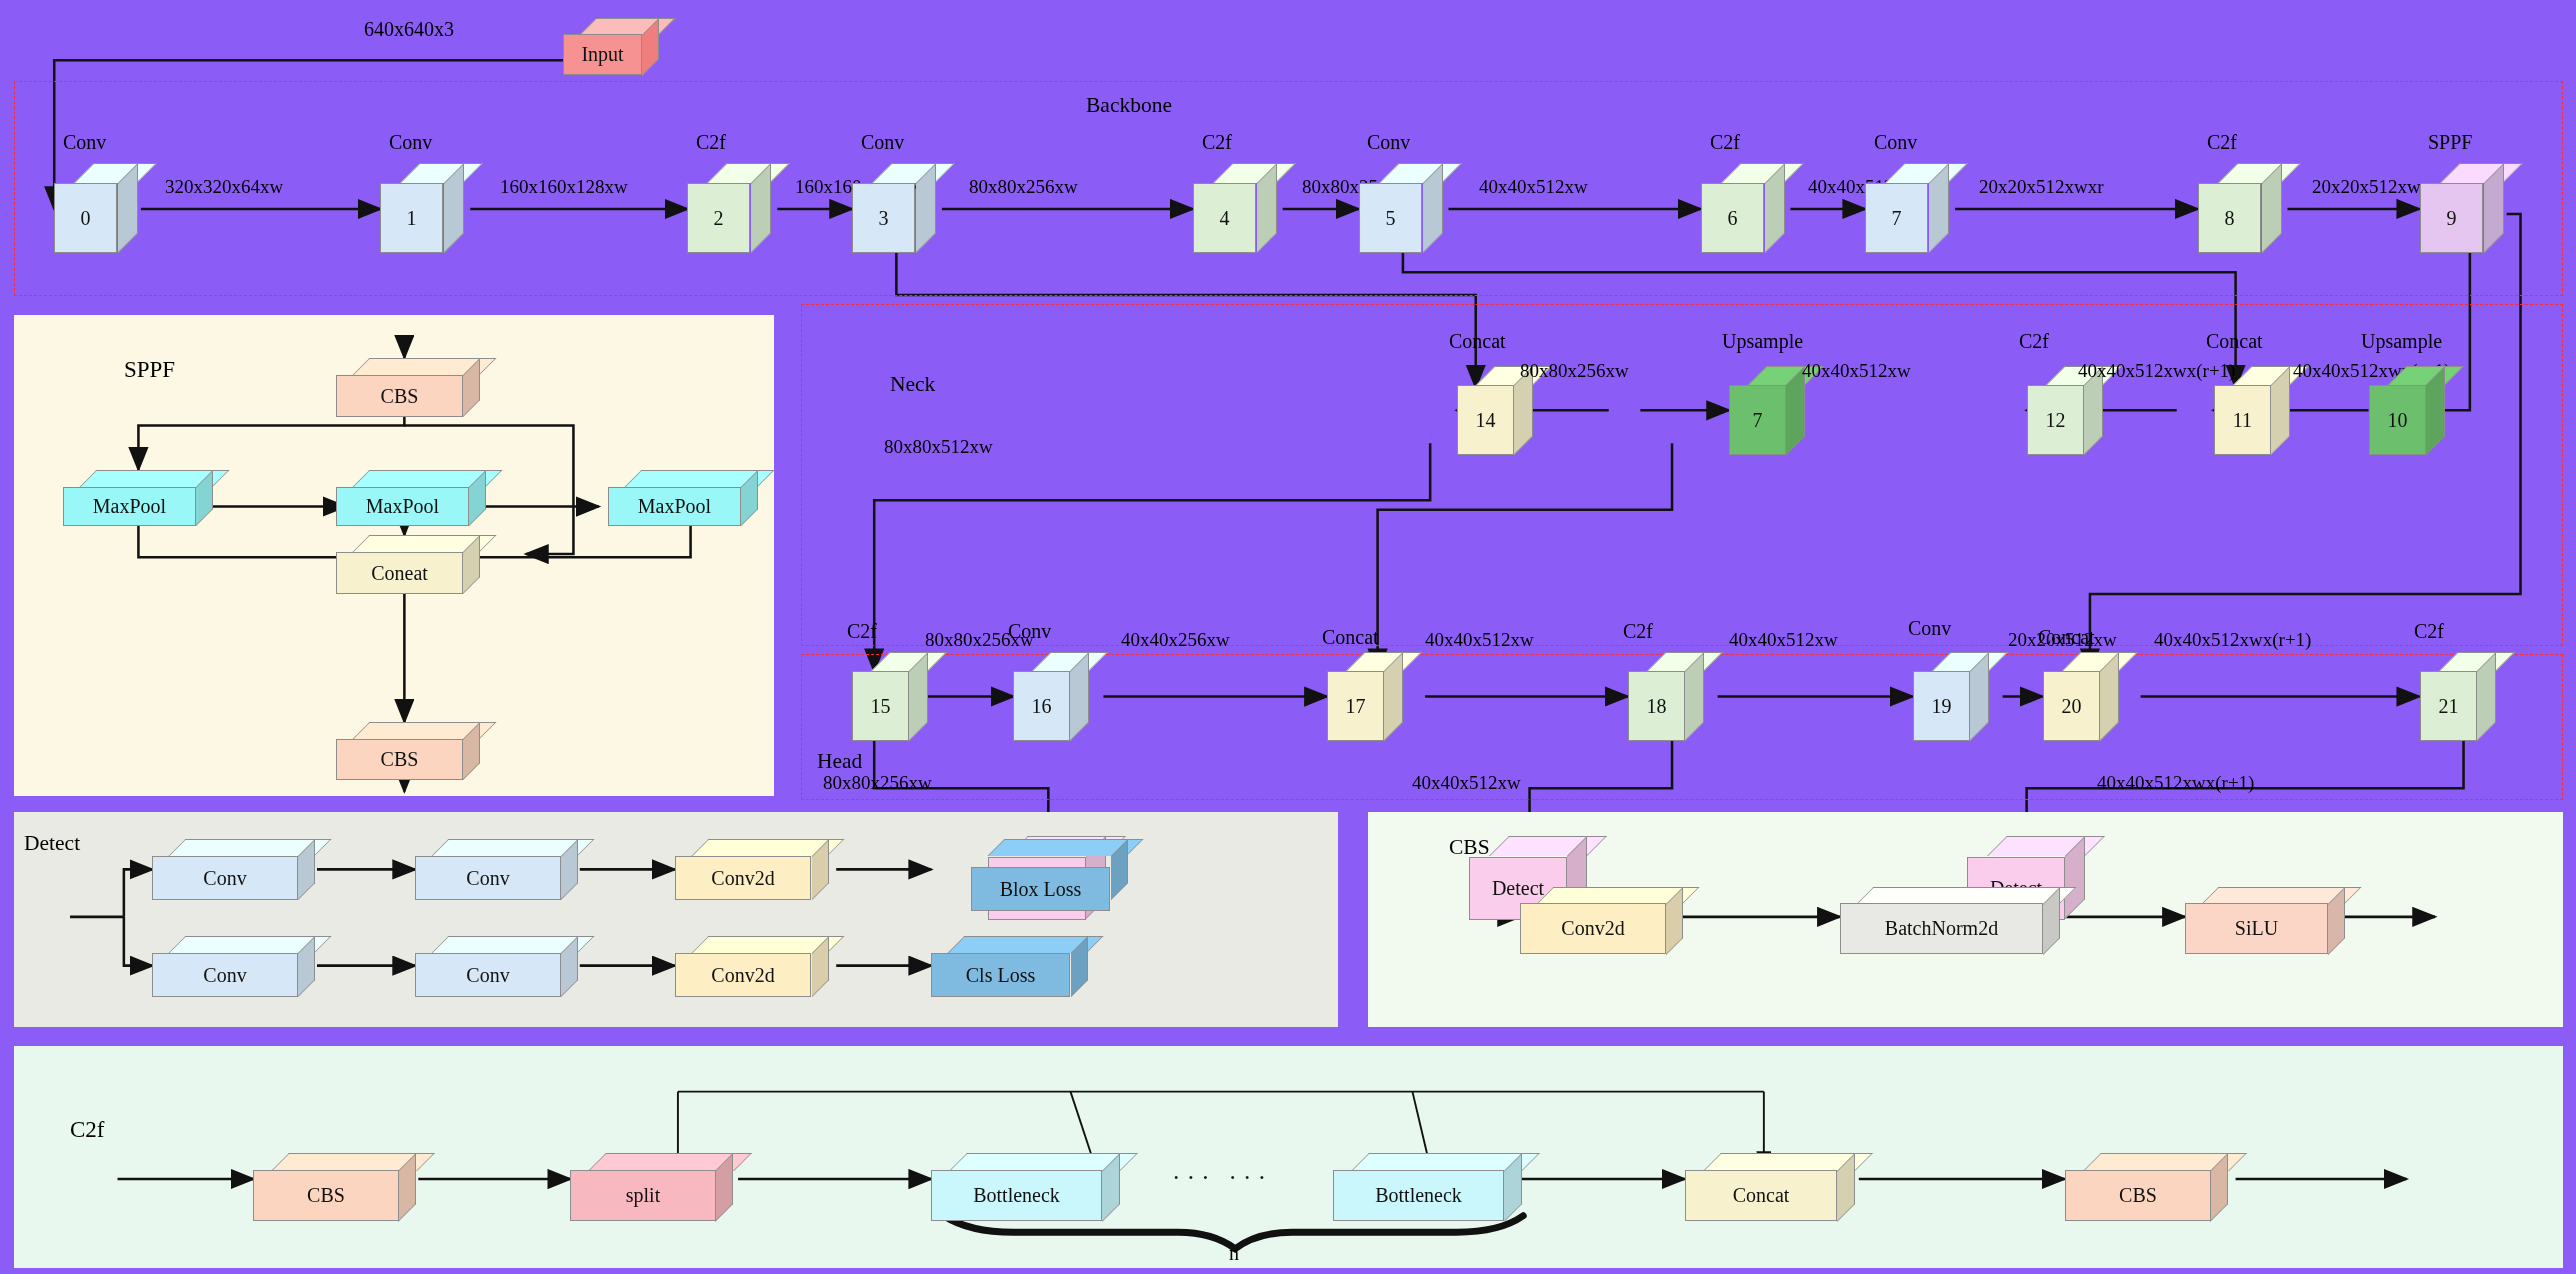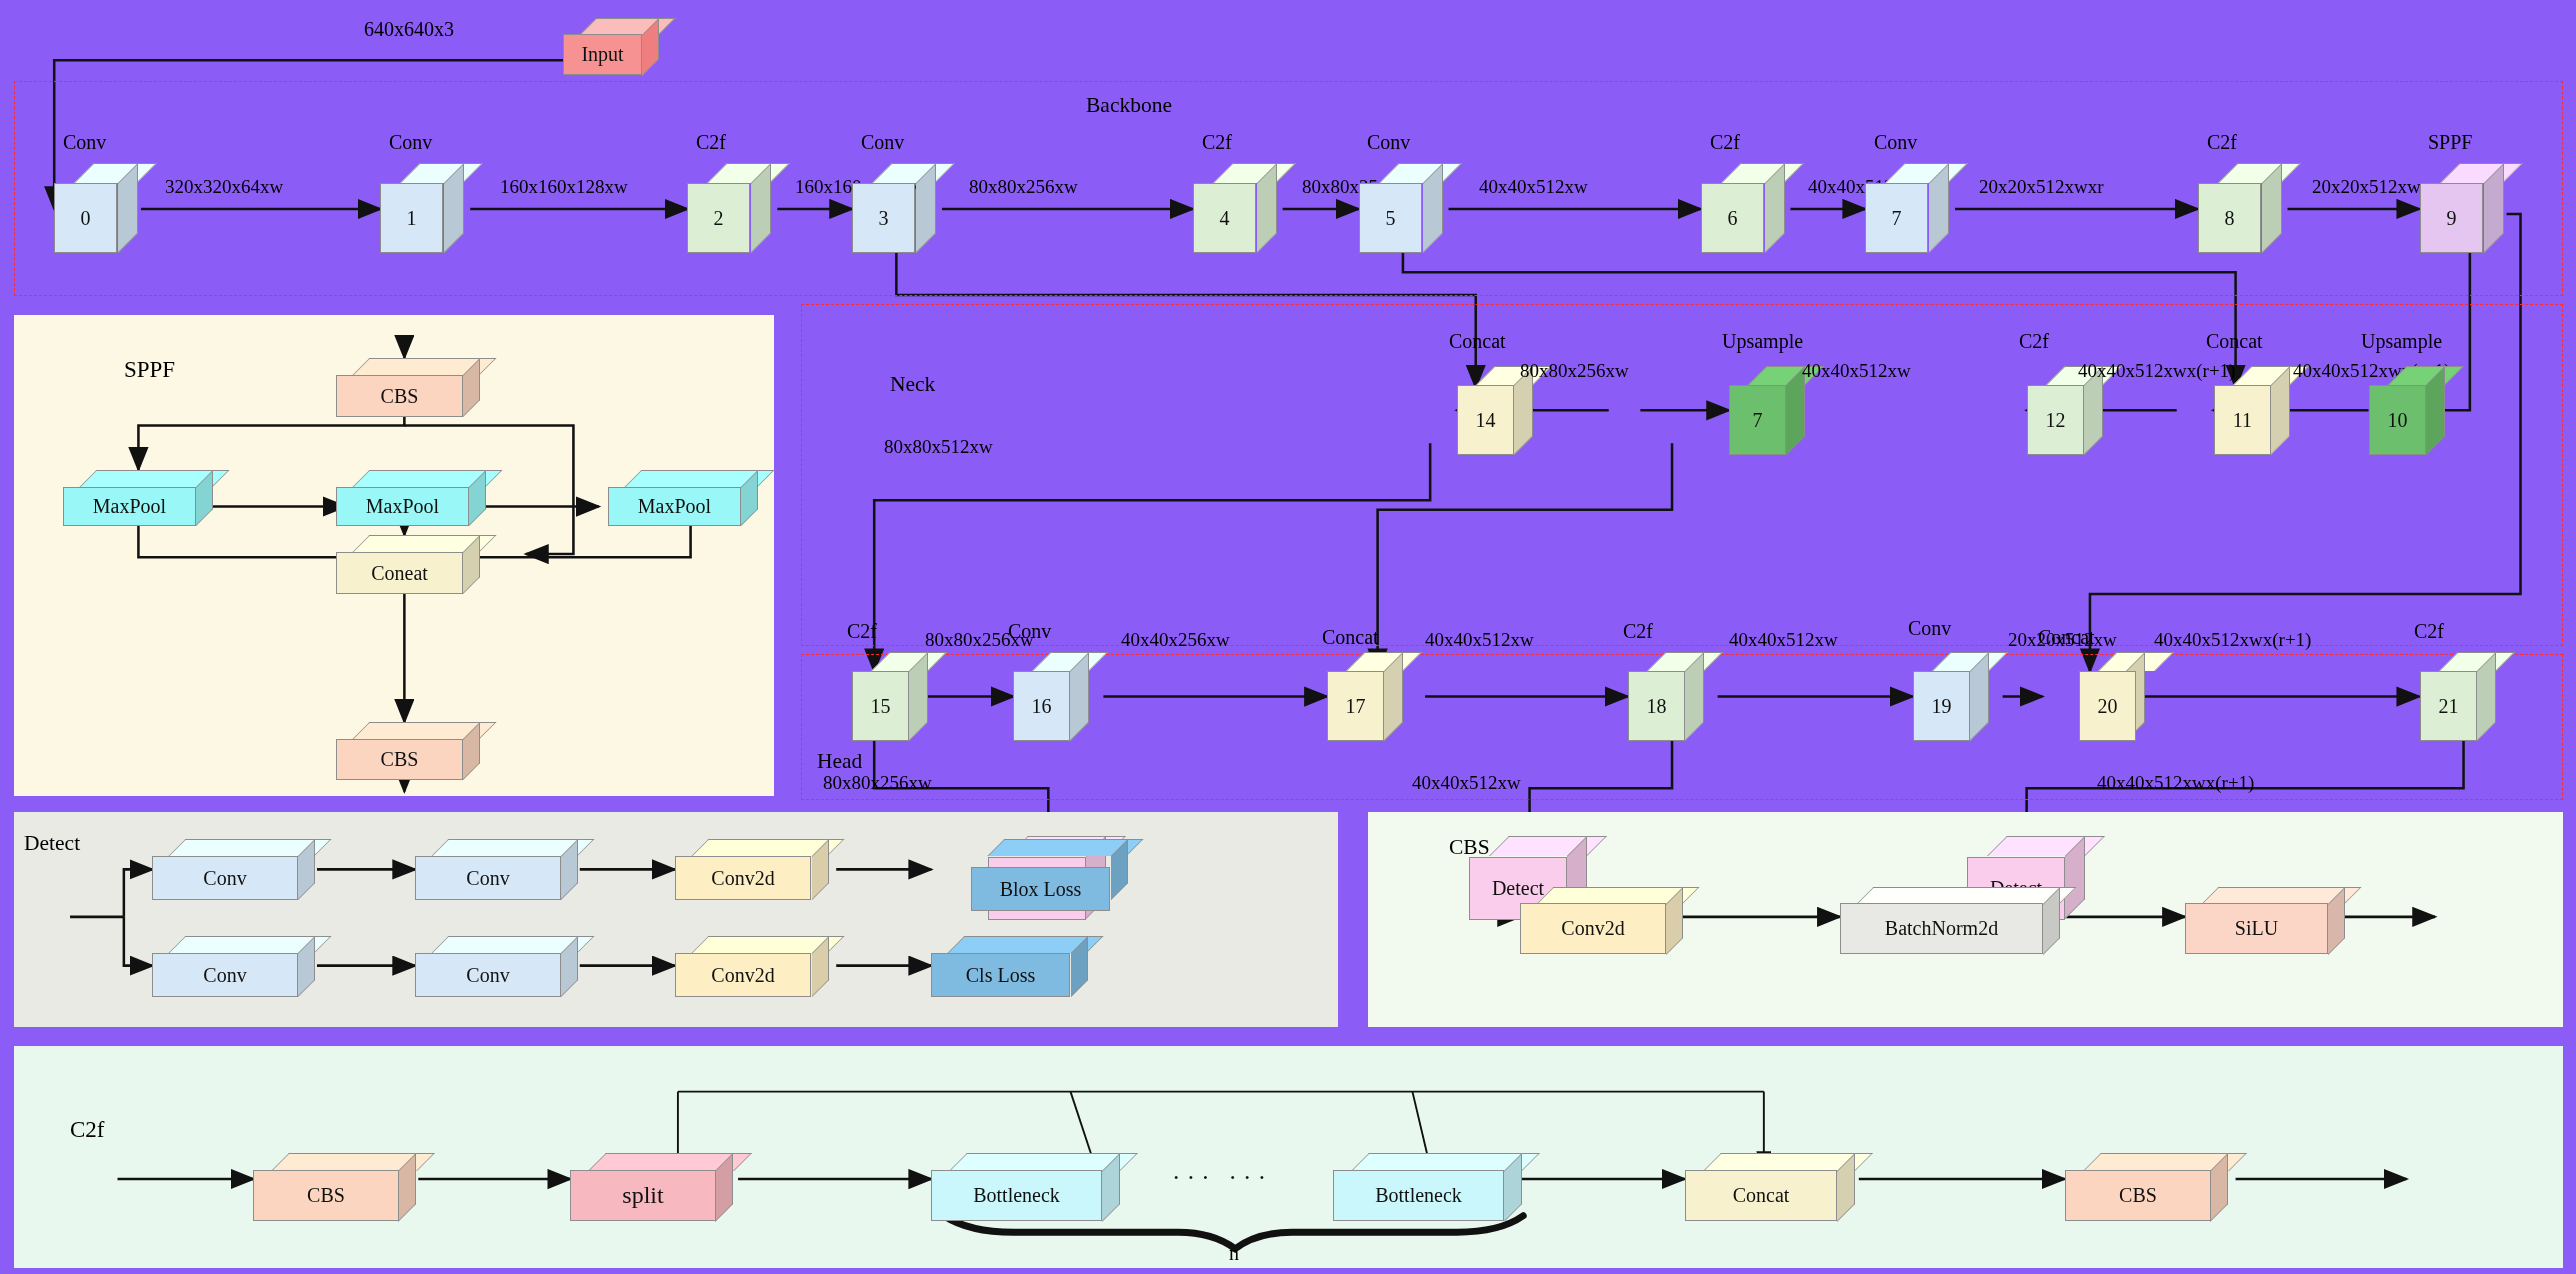--- a/index.html
+++ b/index.html
@@ -333,21 +333,21 @@
     </div>
     <div class="label lbl-md" style="left: 1623px; top: 621px;">C2f</div>
     <div class="label lbl-sm" style="left: 1729px; top: 630px;">40x40x512xw</div>
     <div class="node" style="left: 1913px; top: 652px; width: 76px; height: 89px;">
       <div class="top" style="left: 19px; top: 0px; width: 57px; height: 19px; background: rgb(235, 255, 255); transform: skewX(-45deg); transform-origin: left bottom;"></div>
       <div class="side" style="right: 0px; top: 19px; width: 19px; height: 70px; background: rgb(184, 200, 212); transform: skewY(-45deg); transform-origin: left top;"></div>
       <div class="face" style="left: 0px; bottom: 0px; width: 57px; height: 70px; background: rgb(214, 232, 247); font-size: 20px;">19</div>
     </div>
     <div class="label lbl-md" style="left: 1908px; top: 618px;">Conv</div>
     <div class="label lbl-sm" style="left: 2008px; top: 630px;">20x20x512xw</div>
-    <div class="node" style="left: 2043px; top: 652px; width: 66px; height: 89px; margin-left: 36px;">
+    <div class="node" style="left: 2043px; top: 652px; width: 76px; height: 89px;">
       <div class="top" style="left: 19px; top: 0px; width: 57px; height: 19px; background: rgb(255, 255, 226); transform: skewX(-45deg); transform-origin: left bottom;"></div>
       <div class="side" style="right: 0px; top: 19px; width: 19px; height: 70px; background: rgb(212, 208, 176); transform: skewY(-45deg); transform-origin: left top;"></div>
       <div class="face" style="left: 0px; bottom: 0px; width: 57px; height: 70px; background: rgb(247, 242, 205); font-size: 20px;">20</div>
     </div>
     <div class="label lbl-md" style="left: 2038px; top: 627px;">Concat</div>
     <div class="label lbl-sm" style="left: 2154px; top: 630px;">40x40x512xwx(r+1)</div>
     <div class="node" style="left: 2420px; top: 652px; width: 76px; height: 89px;">
       <div class="top" style="left: 19px; top: 0px; width: 57px; height: 19px; background: rgb(242, 255, 233); transform: skewX(-45deg); transform-origin: left bottom;"></div>
       <div class="side" style="right: 0px; top: 19px; width: 19px; height: 70px; background: rgb(189, 206, 182); transform: skewY(-45deg); transform-origin: left top;"></div>
       <div class="face" style="left: 0px; bottom: 0px; width: 57px; height: 70px; background: rgb(220, 239, 212); font-size: 20px;">21</div>
@@ -457,21 +457,21 @@
       <div class="face" style="left: 0px; bottom: 0px; width: 143px; height: 51px; background: rgb(251, 213, 198); font-size: 20px;">SiLU</div>
     </div>
     <div class="node" style="left: 253px; top: 1153px; width: 163px; height: 68px;">
       <div class="top" style="left: 18px; top: 0px; width: 146px; height: 18px; background: rgb(255, 234, 210); transform: skewX(-45deg); transform-origin: left bottom;"></div>
       <div class="side" style="right: 0px; top: 18px; width: 18px; height: 51px; background: rgb(216, 183, 164); transform: skewY(-45deg); transform-origin: left top;"></div>
       <div class="face" style="left: 0px; bottom: 0px; width: 146px; height: 51px; background: rgb(251, 213, 191); font-size: 20px;">CBS</div>
     </div>
     <div class="node" style="left: 570px; top: 1153px; width: 163px; height: 68px;">
       <div class="top" style="left: 18px; top: 0px; width: 146px; height: 18px; background: rgb(255, 202, 211); transform: skewX(-45deg); transform-origin: left bottom;"></div>
       <div class="side" style="right: 0px; top: 18px; width: 18px; height: 51px; background: rgb(212, 158, 165); transform: skewY(-45deg); transform-origin: left top;"></div>
-      <div class="face" style="left: 0px; bottom: 0px; width: 146px; height: 51px; background: rgb(247, 184, 192); font-size: 24px;">split</div>
+      <div class="face" style="left: 0px; bottom: 0px; width: 146px; height: 51px; background: rgb(247, 184, 192); font-size: 20px;">split</div>
     </div>
     <div class="node" style="left: 931px; top: 1153px; width: 189px; height: 68px;">
       <div class="top" style="left: 18px; top: 0px; width: 171px; height: 18px; background: rgb(221, 255, 255); transform: skewX(-45deg); transform-origin: left bottom;"></div>
       <div class="side" style="right: 0px; top: 18px; width: 18px; height: 51px; background: rgb(173, 212, 216); transform: skewY(-45deg); transform-origin: left top;"></div>
       <div class="face" style="left: 0px; bottom: 0px; width: 171px; height: 51px; background: rgb(201, 247, 251); font-size: 20px;">Bottleneck</div>
     </div>
     <div class="node" style="left: 1333px; top: 1153px; width: 189px; height: 68px;">
       <div class="top" style="left: 18px; top: 0px; width: 171px; height: 18px; background: rgb(221, 255, 255); transform: skewX(-45deg); transform-origin: left bottom;"></div>
       <div class="side" style="right: 0px; top: 18px; width: 18px; height: 51px; background: rgb(173, 212, 216); transform: skewY(-45deg); transform-origin: left top;"></div>
       <div class="face" style="left: 0px; bottom: 0px; width: 171px; height: 51px; background: rgb(201, 247, 251); font-size: 20px;">Bottleneck</div>

